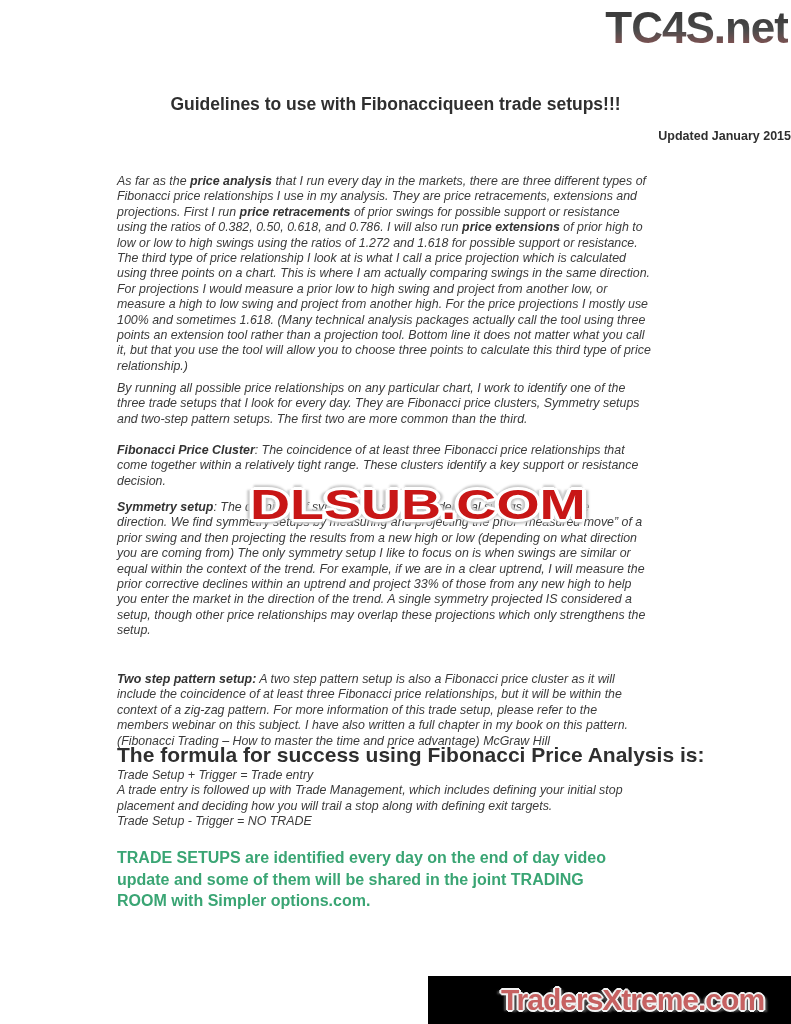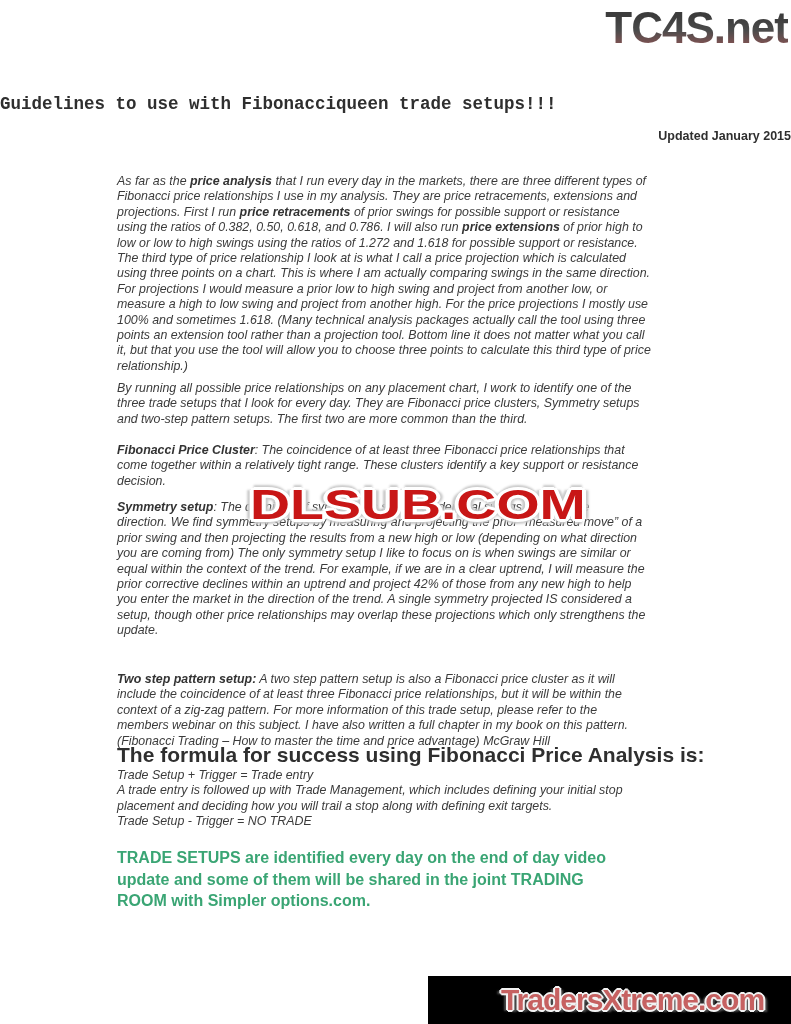--- a/index.html
+++ b/index.html
@@ -9,22 +9,22 @@
     font-family:"Liberation Sans", sans-serif;
   }
   .logo{
     position:absolute;top:4px;right:3px;
     font-size:44px;font-weight:bold;letter-spacing:-1px;line-height:48px;
     background:linear-gradient(180deg,#3c3c3c 25%,#4b4b4b 55%,#7b5252 82%,#8a5f5f 100%);
     -webkit-background-clip:text;background-clip:text;
     -webkit-text-fill-color:transparent;color:#4a4a4a;
   }
   .doc-title{
-    position:absolute;top:94px;left:0;width:100%;
-    font-size:17.5px;font-weight:bold;color:#2f2f2f;font-family:Liberation Mono, monospace;
+    position:absolute;top:94px;left:0;width:100%;text-align:center;
+    font-size:17.5px;font-weight:bold;color:#2f2f2f;
   }
   .doc-subtitle{
     position:absolute;top:129px;left:0;width:100%;text-align:right;
     font-size:12.5px;font-weight:bold;color:#2f2f2f;
   }
   .para{
     position:absolute;left:117px;width:566px;
     font-size:12.4px;line-height:15.4px;color:#3b3b3b;font-style:italic;
   }
   .para .line{white-space:nowrap;}
@@ -89,39 +89,39 @@
     <div class="line">The third type of price relationship I look at is what I call a price projection which is calculated</div>
     <div class="line">using three points on a chart. This is where I am actually comparing swings in the same direction.</div>
     <div class="line">For projections I would measure a prior low to high swing and project from another low, or</div>
     <div class="line">measure a high to low swing and project from another high. For the price projections I mostly use</div>
     <div class="line">100% and sometimes 1.618. (Many technical analysis packages actually call the tool using three</div>
     <div class="line">points an extension tool rather than a projection tool. Bottom line it does not matter what you call</div>
     <div class="line">it, but that you use the tool will allow you to choose three points to calculate this third type of price</div>
     <div class="line">relationship.)</div>
   </div>
 <div class="para p-identify">
-    <div class="line">By running all possible price relationships on any placement chart, I work to identify one of the</div>
+    <div class="line">By running all possible price relationships on any particular chart, I work to identify one of the</div>
     <div class="line">three trade setups that I look for every day. They are Fibonacci price clusters, Symmetry setups</div>
     <div class="line">and two-step pattern setups. The first two are more common than the third.</div>
   </div>
 <div class="para p-cluster">
     <div class="line"><b>Fibonacci Price Cluster</b>: The coincidence of at least three Fibonacci price relationships that</div>
     <div class="line">come together within a relatively tight range. These clusters identify a key support or resistance</div>
     <div class="line">decision.</div>
   </div>
 <div class="para p-symmetry">
     <div class="line"><b>Symmetry setup</b>: The definition of symmetry is similar or identical swings in the same</div>
     <div class="line">direction. We find symmetry setups by measuring and projecting the prior “measured move” of a</div>
     <div class="line">prior swing and then projecting the results from a new high or low (depending on what direction</div>
     <div class="line">you are coming from) The only symmetry setup I like to focus on is when swings are similar or</div>
     <div class="line">equal within the context of the trend. For example, if we are in a clear uptrend, I will measure the</div>
-    <div class="line">prior corrective declines within an uptrend and project 42% of those from any new high to help</div>
+    <div class="line">prior corrective declines within an uptrend and project 33% of those from any new high to help</div>
     <div class="line">you enter the market in the direction of the trend. A single symmetry projected IS considered a</div>
     <div class="line">setup, though other price relationships may overlap these projections which only strengthens the</div>
-    <div class="line">update.</div>
+    <div class="line">setup.</div>
   </div>
 <div class="para p-twostep">
     <div class="line"><b>Two step pattern setup:</b> A two step pattern setup is also a Fibonacci price cluster as it will</div>
     <div class="line">include the coincidence of at least three Fibonacci price relationships, but it will be within the</div>
     <div class="line">context of a zig-zag pattern. For more information of this trade setup, please refer to the</div>
     <div class="line">members webinar on this subject. I have also written a full chapter in my book on this pattern.</div>
     <div class="line">(Fibonacci Trading – How to master the time and price advantage) McGraw Hill</div>
   </div>
 
 <div class="formula-heading">The formula for success using Fibonacci Price Analysis is:</div>

